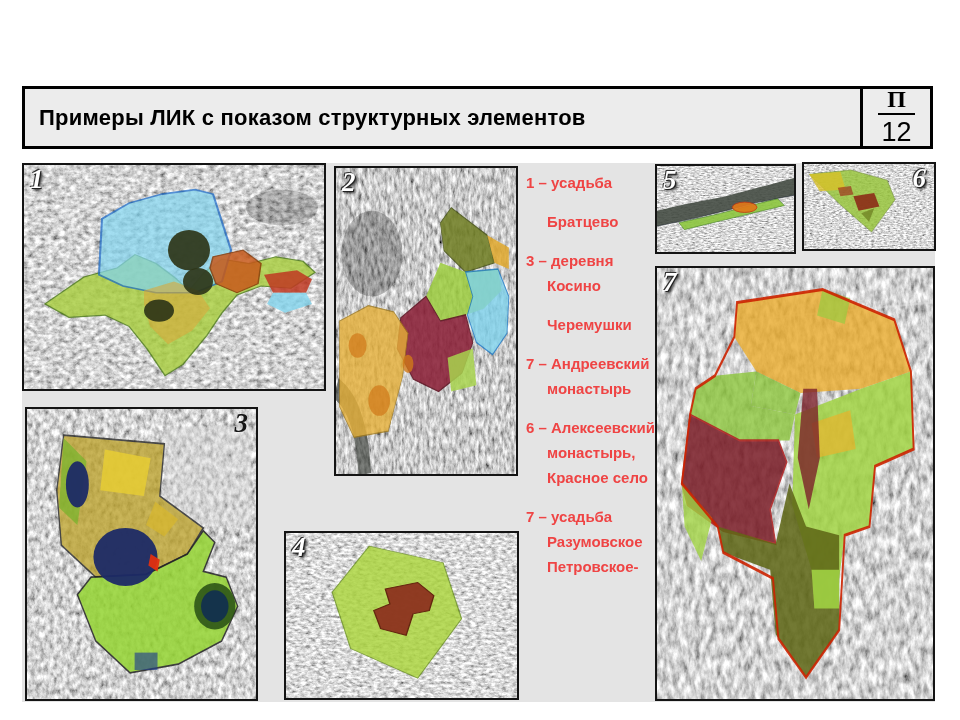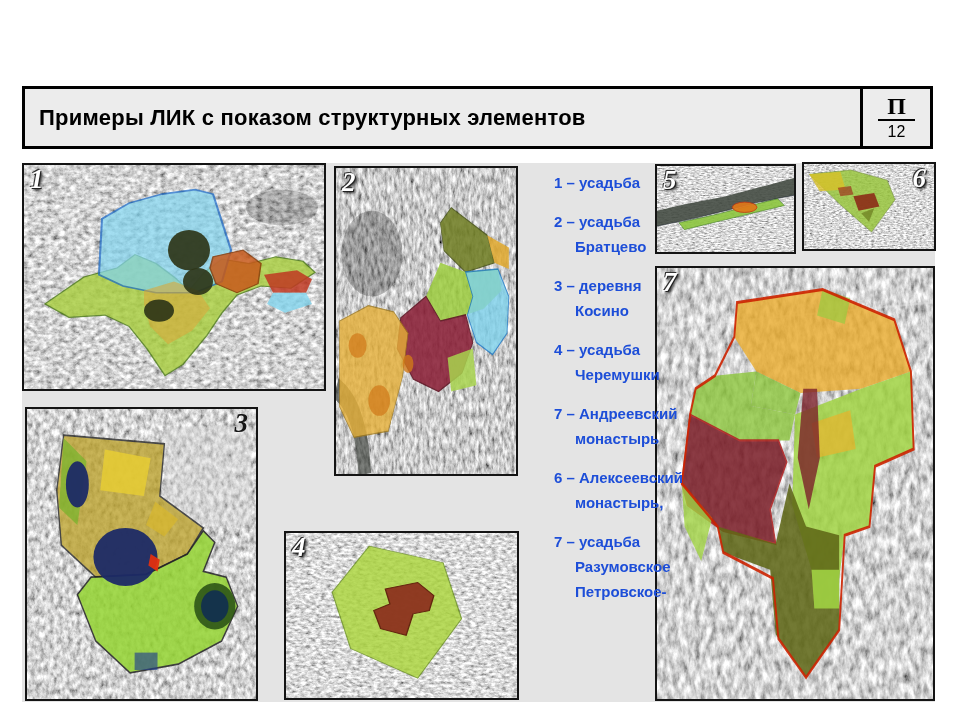--- a/index.html
+++ b/index.html
@@ -8,41 +8,41 @@
          font-family:"Liberation Sans","DejaVu Sans",sans-serif;}
   
   .titlebar{position:absolute;left:22px;top:86px;width:911px;height:63px;
             background:#ececec;border:3px solid #000;display:flex;align-items:stretch;}
   .titlebar .title{flex:1;display:flex;align-items:center;padding-left:14px;
             font-size:22px;font-weight:bold;color:#000;letter-spacing:0.2px;}
   .pagebox{width:70px;border-left:3px solid #000;display:flex;flex-direction:column;
             align-items:center;justify-content:center;}
   .pagebox .pi{font-family:"Liberation Serif","DejaVu Serif",serif;font-weight:bold;
             font-size:24px;line-height:1.05;border-bottom:2.5px solid #000;padding:0 9px;}
-  .pagebox .pn{font-size:16px;line-height:1.15;margin-top:2px;}
+  .pagebox .pn{font-size:27px;line-height:1.15;margin-top:2px;}
   
   .backdrop{position:absolute;left:22px;top:163px;width:913px;height:539px;background:#e4e4e4;}
   
   .panel{position:absolute;border:2px solid #141414;background:#8a8a8a;overflow:hidden;}
   .panel svg{display:block;width:100%;height:100%;}
   .num{position:absolute;top:0px;left:6px;color:#fff;font-style:italic;font-weight:bold;
        font-family:"Liberation Serif","DejaVu Serif",serif;font-size:27px;line-height:1.1;
        text-shadow:1px 1px 0 #222,-1px -1px 0 #333,2px 2px 3px rgba(0,0,0,.9);}
   .num.right{left:auto;right:8px;}
   .num.dark{color:#161616;text-shadow:0 0 2px rgba(255,255,255,.7);}
   .p1{left:22px;top:163px;width:304px;height:228px;}
   .p2{left:334px;top:166px;width:184px;height:310px;}
   .p3{left:25px;top:407px;width:233px;height:294px;}
   .p4{left:284px;top:531px;width:235px;height:169px;}
   .p5{left:655px;top:164px;width:141px;height:90px;}
   .p6{left:802px;top:162px;width:134px;height:89px;}
   .p7{left:655px;top:266px;width:280px;height:435px;}
   
   .legend{position:absolute;left:521px;top:163px;width:134px;height:396px;
-          padding:7px 2px 0 5px;color:#1d4ed8;margin-left:28px;}
+          padding:7px 2px 0 5px;color:#ef4444;}
   .legend-item{margin-bottom:14px;}
   .legend .l{font-size:15px;font-weight:bold;line-height:25px;white-space:nowrap;}
   .legend .c{padding-left:21px;}
 </style>
 </head>
 <body>
 
 <div class="stage">
 
   <div class="titlebar">
@@ -269,38 +269,37 @@
       <polygon points="29,8 60,5 86,12 92,24 93,42 79,46 77,60 68,62 66,84 54,95 44,86 42,72 24,66 22,60 9,50 12,34 14,28 21,25 28,16" fill="none" stroke="#cc2200" stroke-width="0.7" opacity="0.9"></polygon>
     </svg>
     <span class="num">7</span>
   </div>
 
   <div class="legend">
     <div class="legend-item">
       <div class="l f">1 – усадьба</div>
     </div>
     <div class="legend-item">
-      <div class="l f">2 – усадьба</div>
       <div class="l c">Братцево</div>
     </div>
     <div class="legend-item">
       <div class="l f">3 – деревня</div>
       <div class="l c">Косино</div>
     </div>
     <div class="legend-item">
-      <div class="l f">4 – усадьба</div>
       <div class="l c">Черемушки</div>
     </div>
     <div class="legend-item">
       <div class="l f">7 – Андреевский</div>
       <div class="l c">монастырь</div>
     </div>
     <div class="legend-item">
       <div class="l f">6 – Алексеевский</div>
       <div class="l c">монастырь,</div>
+      <div class="l c">Красное село</div>
     </div>
     <div class="legend-item">
       <div class="l f">7 – усадьба</div>
       <div class="l c">Разумовское</div>
       <div class="l c">Петровское-</div>
     </div>
   </div>
 
 </div>
 

